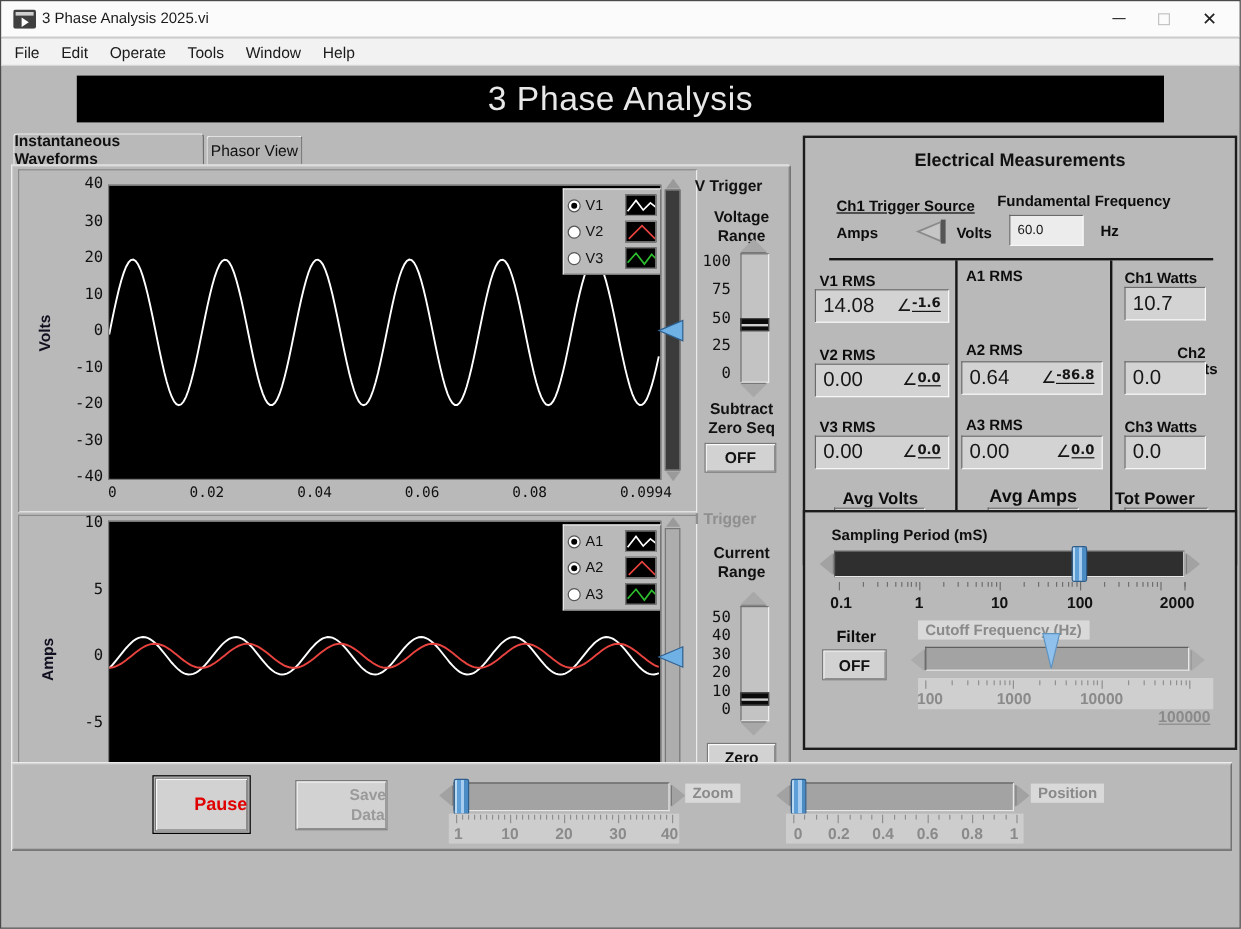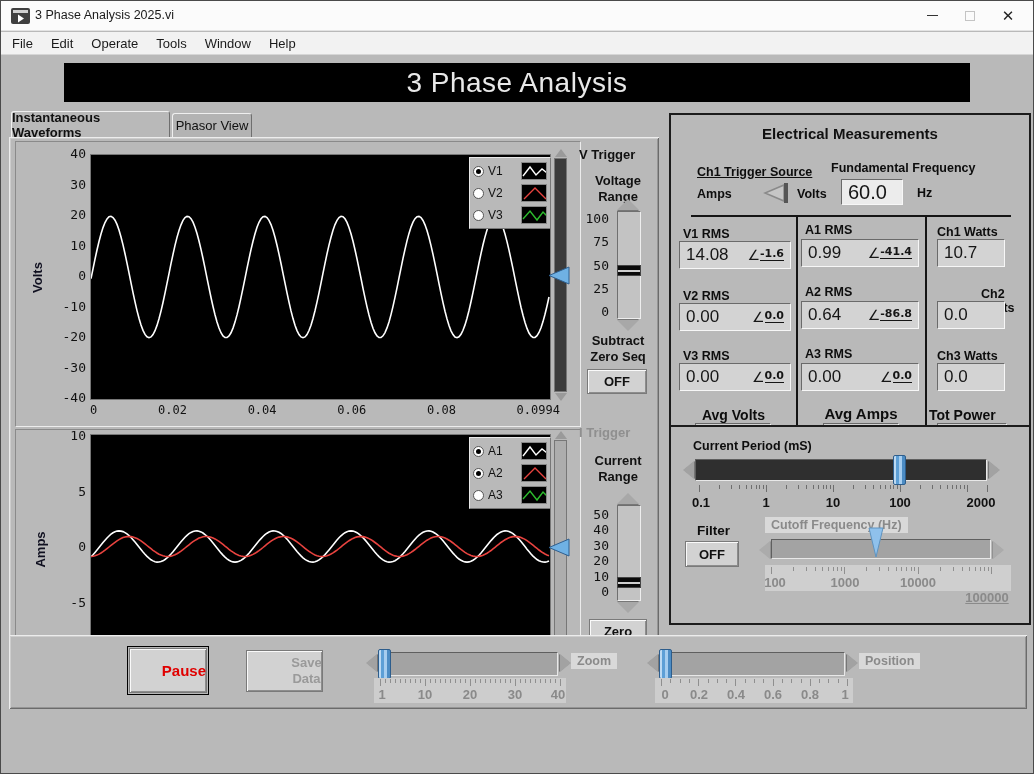--- a/index.html
+++ b/index.html
@@ -307,21 +307,21 @@
 
     <div class="mlabel abs" style="left:26px;top:50px;text-decoration:underline;">Ch1 Trigger Source</div>
     <div class="mlabel abs" style="left:26px;top:72px;">Amps</div>
     <svg class="abs" style="left:88px;top:66px;" width="34" height="24">
       <polygon points="25,4 25,20 6,12" fill="#c6c6c6" stroke="#8a8a8a" stroke-width="1.5"></polygon>
       <rect x="25" y="2" width="4" height="20" fill="#555"></rect>
     </svg>
     <div class="mlabel abs" style="left:126px;top:72px;">Volts</div>
 
     <div class="mlabel abs" style="left:160px;top:46px;">Fundamental Frequency</div>
-    <div class="valbox" style="left:170px;top:64px;width:62px;height:26px;background:#ececec;font-size:20px;">
+    <div class="valbox" style="left:170px;top:64px;width:62px;height:26px;background:#ececec;font-size:11px;">
       <span>60.0</span>
     </div>
     <div class="mlabel abs" style="left:246px;top:71px;">Hz</div>
 
     <div class="divider-h" style="left:20px;top:100px;width:320px;"></div>
     <div class="divider-v" style="left:125px;top:102px;height:252px;"></div>
     <div class="divider-v" style="left:254px;top:102px;height:252px;"></div>
 
     <div class="mlabel abs" style="left:12px;top:112px;">V1 RMS</div>
     <div class="valbox" style="left:8px;top:126px;width:112px;height:28px;">
@@ -337,24 +337,20 @@
     <div class="valbox" style="left:8px;top:248px;width:112px;height:28px;">
       <span>0.00</span>
         <span class="ang"><span>∠</span><b>0.0</b></span>
     </div>
     <div class="mlabel abs" style="left:0;top:292px;width:125px;text-align:center;font-size:14px;">Avg Volts</div>
     <div class="valbox bold" style="left:24px;top:308px;width:76px;height:28px;">
       <span>14.08</span>
     </div>
 
     <div class="mlabel abs" style="left:134px;top:108px;">A1 RMS</div>
-    <div class="valbox" style="left:130px;top:124px;width:118px;height:28px;">
-      <span>0.99</span>
-        <span class="ang"><span>∠</span><b>-41.4</b></span>
-    </div>
     <div class="mlabel abs" style="left:134px;top:170px;">A2 RMS</div>
     <div class="valbox" style="left:130px;top:186px;width:118px;height:28px;">
       <span>0.64</span>
         <span class="ang"><span>∠</span><b>-86.8</b></span>
     </div>
     <div class="mlabel abs" style="left:134px;top:232px;">A3 RMS</div>
     <div class="valbox" style="left:130px;top:248px;width:118px;height:28px;">
       <span>0.00</span>
         <span class="ang"><span>∠</span><b>0.0</b></span>
     </div>
@@ -375,21 +371,21 @@
     <div class="valbox" style="left:266px;top:248px;width:68px;height:28px;">
       <span>0.0</span>
     </div>
     <div class="mlabel abs" style="left:258px;top:292px;font-size:14px;">Tot Power</div>
     <div class="valbox bold" style="left:266px;top:308px;width:70px;height:28px;">
       <span>10.7</span>
     </div>
   </div>
 
   <div class="blackpanel" style="left:668px;top:424px;width:362px;height:200px;">
-    <div class="mlabel abs" style="left:22px;top:12px;">Current Period (mS)</div>
+    <div class="mlabel abs" style="left:22px;top:12px;">Sampling Period (mS)</div>
     <span class="harrow-l abs" style="left:12px;top:34px;"></span>
     <div class="htrack dark" style="left:24px;top:32px;width:292px;height:22px;"></div>
     <div class="hhandle" style="left:222px;top:28px;height:30px;"></div>
     <span class="harrow-r abs" style="left:318px;top:34px;"></span>
     <div class="ticksrow" style="left:28px;top:58px;width:288px;height:8px;">
         <i class="major" style="left: 0%;"></i>
         <i style="left: 6.99907%;"></i>
         <i style="left: 11.0933%;"></i>
         <i style="left: 13.9981%;"></i>
         <i style="left: 16.2513%;"></i>

